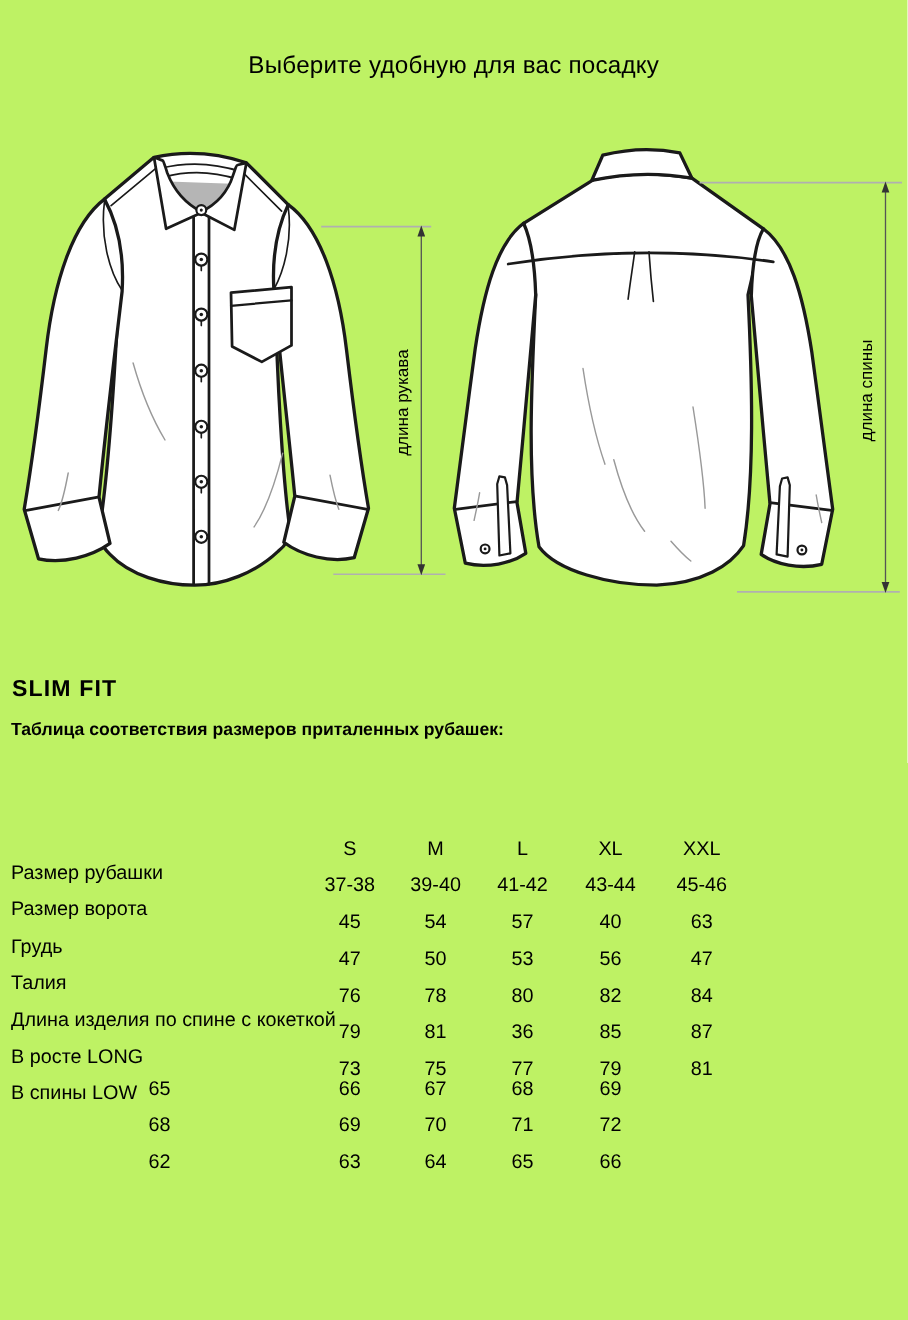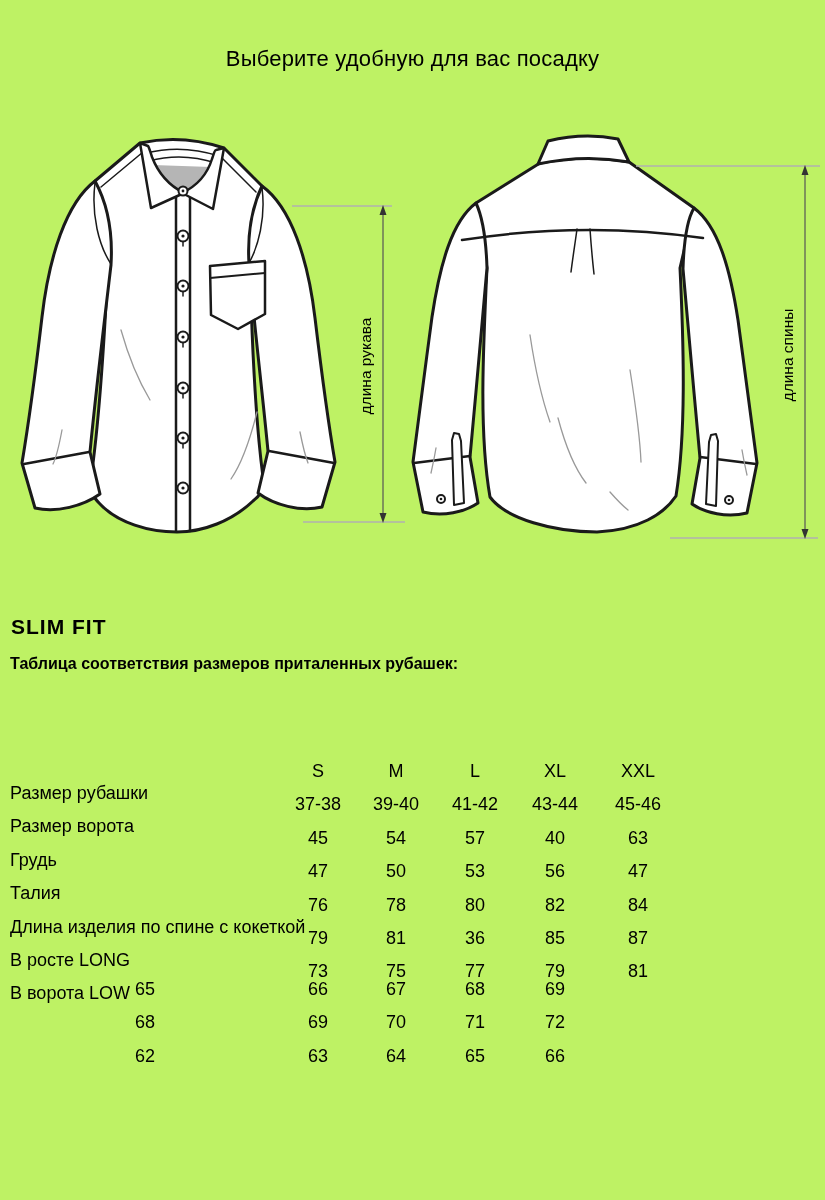--- a/index.html
+++ b/index.html
@@ -200,21 +200,21 @@
     </div>
     <div class="trow">
       <div class="tlabel">В росте LONG</div>
       <div class="tval">79</div>
       <div class="tval">81</div>
       <div class="tval">36</div>
       <div class="tval">85</div>
       <div class="tval">87</div>
     </div>
     <div class="trow">
-      <div class="tlabel">В ворота LOW</div>
+      <div class="tlabel">В спины LOW</div>
       <div class="tval">73</div>
       <div class="tval">75</div>
       <div class="tval">77</div>
       <div class="tval">79</div>
       <div class="tval">81</div>
     </div>
     <div class="trow">
       <div class="tval">65</div>
       <div class="tval">66</div>
       <div class="tval">67</div>

